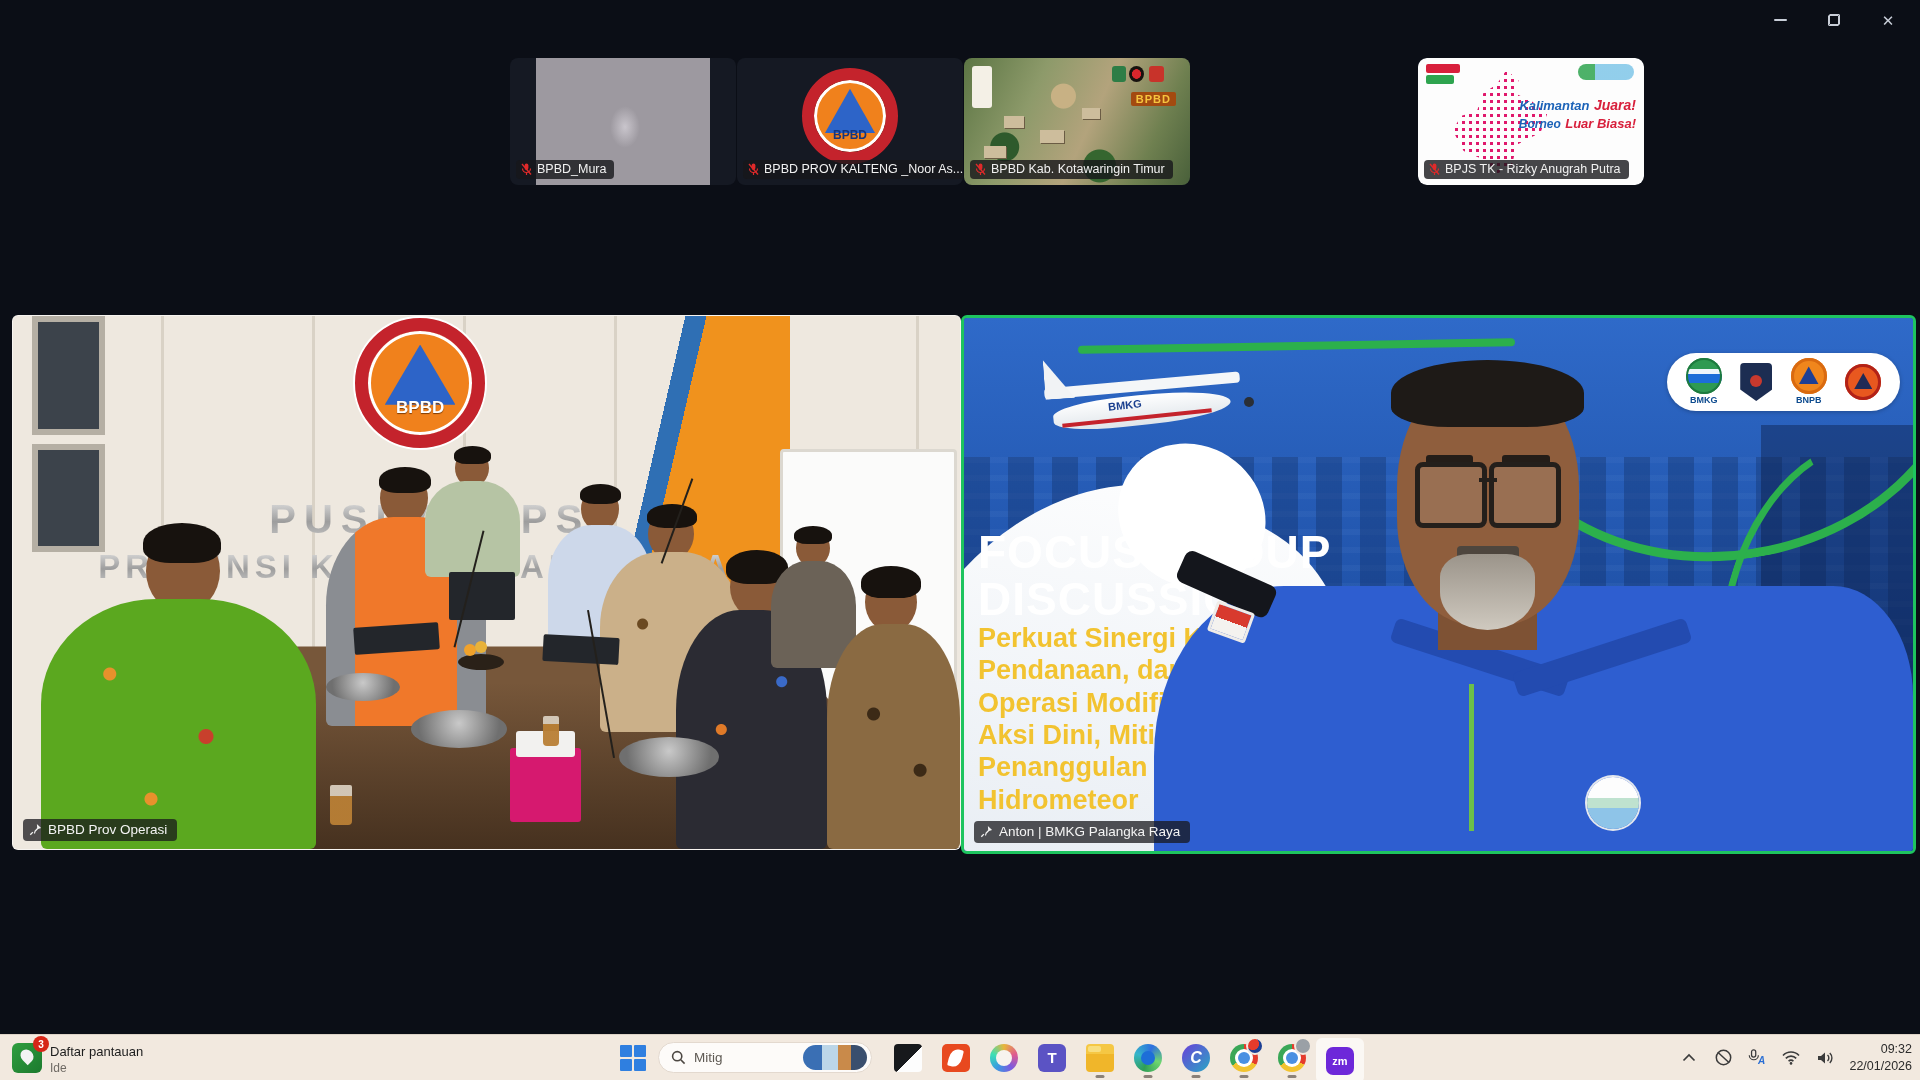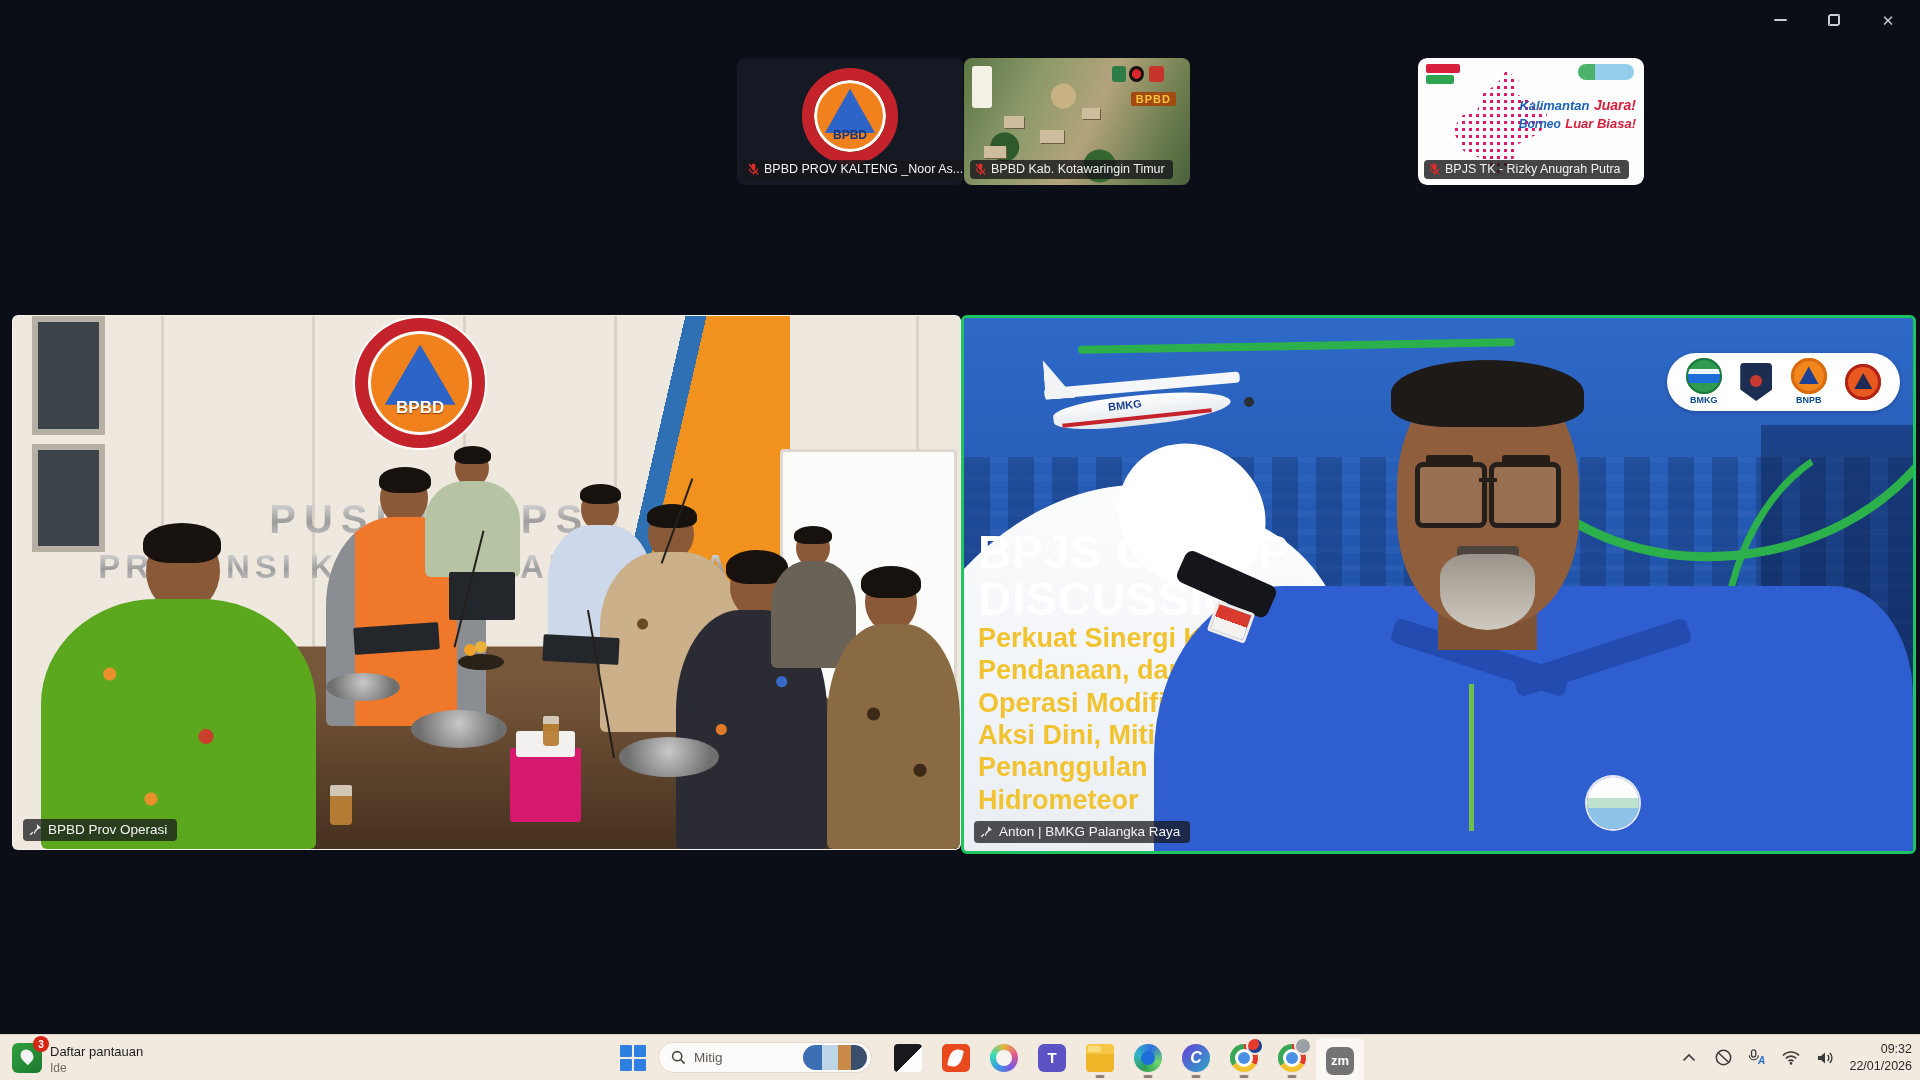--- a/index.html
+++ b/index.html
@@ -218,22 +218,22 @@
   .ic-edge::after{content:"";position:absolute;inset:7px;border-radius:50%;background:#1d6ed8;}
   .ic-canva{border-radius:50%;background:linear-gradient(135deg,#6a3fd8,#2aa8c4);}
   .ic-canva::after{content:"C";position:absolute;inset:0;display:flex;align-items:center;justify-content:center;
     color:#fff;font-size:16px;font-style:italic;font-weight:bold;}
   .ic-chrome{border-radius:50%;background:conic-gradient(#e43b2c 0 33%,#f2c330 33% 66%,#3aa757 66%);position:relative;}
   .ic-chrome::after{content:"";position:absolute;inset:8px;border-radius:50%;background:#4a90e2;box-shadow:0 0 0 3px #fff;}
   .cbadge{position:absolute;right:4px;top:2px;width:14px;height:14px;border-radius:50%;border:2px solid #f2e9df;}
   .cbadge1{background:radial-gradient(circle at 35% 35%,#e43b2c 0 45%,#1d3f94 50%);}
   .cbadge2{background:#9aa0a6;}
   .zoomslot{background:#fbf8f4;border-radius:6px;margin:3px 0;}
-  .ic-zoom{background:#737373;border-radius:7px;display:flex;align-items:center;justify-content:center;
-    color:#fff;font-weight:bold;font-size:13px;}
+  .ic-zoom{background:#6d28d9;border-radius:7px;display:flex;align-items:center;justify-content:center;
+    color:#fff;font-weight:bold;font-size:11px;}
   .tray{position:absolute;right:8px;top:0;height:45px;display:flex;align-items:center;gap:14px;}
   .trayic{width:20px;height:20px;display:flex;align-items:center;justify-content:center;color:#3b3b3b;}
   .clock{text-align:right;font-size:12.5px;color:#2c2c2c;line-height:1.3;}
 
   .pin{flex:0 0 auto;}
 </style>
 </head>
 <body>
 
 <div id="screen">
@@ -247,20 +247,34 @@
           <div class="r1"></div>
           <div class="r2"></div>
         </div>
     </div>
     <div class="winbtn">
         <span class="closex">✕</span>
       </div>
   </div>
 
 
+  <div class="tile" style="left:510px;">
+    <div class="grayvid">
+        <div class="blob"></div>
+      </div>
+    <div class="tlabel">
+      <svg class="micmute" width="11" height="13" viewBox="0 0 11 13">
+          <rect x="3.6" y="0.5" width="3.8" height="6.5" rx="1.9" fill="#e02a2a"></rect>
+          <path d="M1.5 5.5a4 4 0 0 0 8 0" stroke="#e02a2a" stroke-width="1.2" fill="none"></path>
+          <line x1="5.5" y1="9.5" x2="5.5" y2="12" stroke="#e02a2a" stroke-width="1.2"></line>
+          <line x1="1" y1="1" x2="10" y2="11.5" stroke="#e02a2a" stroke-width="1.3"></line>
+        </svg>
+      <span>BPBD_Mura</span>
+    </div>
+  </div>
 
   <div class="tile" style="left:737px;">
     <div class="bpbdlogo" style="left:77px;top:22px;width:72px;height:72px;">
       <div class="ring"></div>
         <div class="tri"></div>
       <div class="txt" style="font-size:12px;">BPBD</div>
     </div>
     <div class="tlabel">
       <svg class="micmute" width="11" height="13" viewBox="0 0 11 13">
           <rect x="3.6" y="0.5" width="3.8" height="6.5" rx="1.9" fill="#e02a2a"></rect>
@@ -426,21 +440,21 @@
     <div class="plane">
       <div class="wing"></div>
         <div class="tail"></div>
         <div class="body"></div>
       <div class="stripe"></div>
         <div class="prop"></div>
       <div class="bmkg">BMKG</div>
     </div>
 
     <div class="fgd">
-      <div>BPJS GROUP</div>
+      <div>FOCUS GROUP</div>
       <div>DISCUSSION</div>
     </div>
     <div class="fgdsub">
       <div>Perkuat Sinergi K</div>
       <div>Pendanaan, dan</div>
       <div>Operasi Modifik</div>
       <div>Aksi Dini, Mitig</div>
       <div>Penanggulan</div>
       <div>Hidrometeor</div>
     </div>

